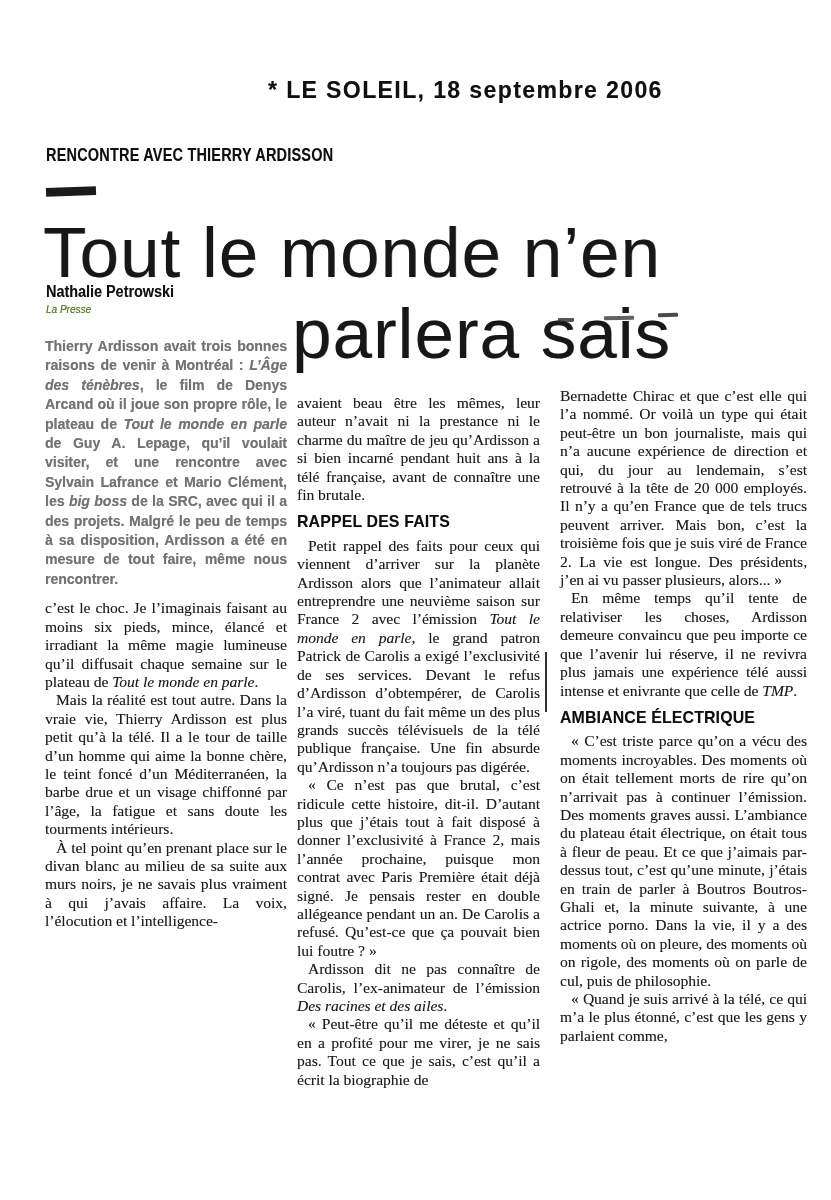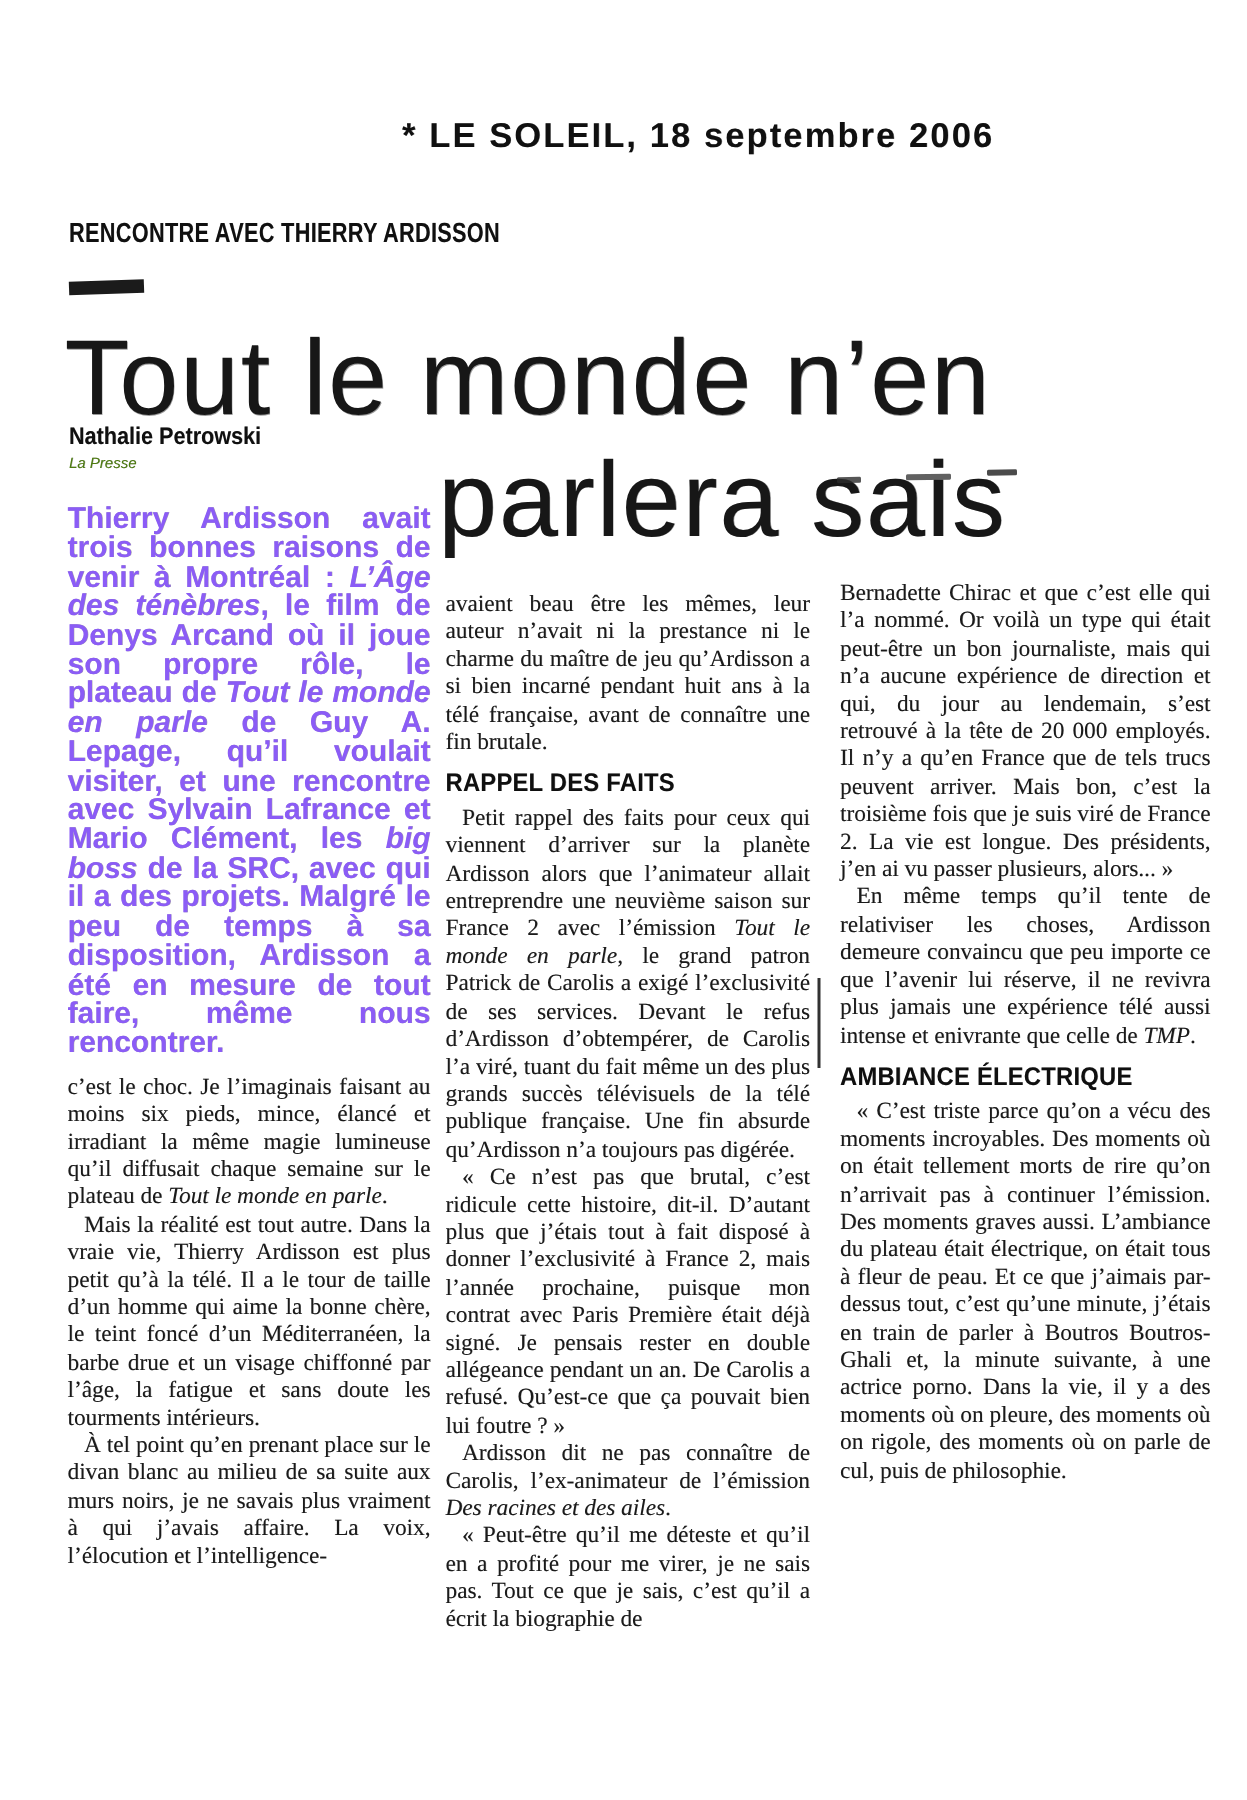--- a/index.html
+++ b/index.html
@@ -51,22 +51,22 @@
   .col {
     position: absolute;
     text-align: justify;
     font-size: 15.5px; line-height: 18.4px;
   }
   .col1 { left: 45px;  top: 337px; width: 242px; }
   .col2 { left: 297px; top: 394px; width: 243px; }
   .col3 { left: 560px; top: 387px; width: 247px; }
   .lead {
     font-family: "Liberation Sans", sans-serif;
-    font-weight: bold; font-size: 20px; line-height: 19.4px;
-    margin: 0 0 10px 0; color: #8b5cf6;
+    font-weight: bold; font-size: 14px; line-height: 19.4px;
+    margin: 0 0 10px 0; color: #737373;
     text-align: justify;
   }
   .body-p { margin: 0; }
   .body-p.indent { text-indent: 11px; }
   .body-p.gap { margin-top: 8px; }
   .body-p em { font-style: italic; }
   .sec-heading {
     font-family: "Liberation Sans", sans-serif;
     font-weight: bold; font-size: 17px; letter-spacing: 0.2px;
     margin: 9px 0 5px 0; text-align: left; color: #0f0f0f;
@@ -116,20 +116,21 @@
       <p class="body-p indent"><span>« Ce n’est pas que brutal, c’est ridicule cette histoire, dit-il. D’autant plus que j’étais tout à fait disposé à donner l’exclusivité à France 2, mais l’année prochaine, puisque mon contrat avec Paris Première était déjà signé. Je pensais rester en double allégeance pendant un an. De Carolis a refusé. Qu’est-ce que ça pouvait bien lui foutre ? »</span></p>
       <p class="body-p indent"><span>Ardisson dit ne pas connaître de Carolis, l’ex-animateur de l’émission </span><em>Des racines et des ailes</em><span>.</span></p>
       <p class="body-p indent"><span>« Peut-être qu’il me déteste et qu’il en a profité pour me virer, je ne sais pas. Tout ce que je sais, c’est qu’il a écrit la biographie de</span></p>
     </div>
 
   <div class="col col3">
       <p class="body-p"><span>Bernadette Chirac et que c’est elle qui l’a nommé. Or voilà un type qui était peut-être un bon journaliste, mais qui n’a aucune expérience de direction et qui, du jour au lendemain, s’est retrouvé à la tête de 20 000 employés. Il n’y a qu’en France que de tels trucs peuvent arriver. Mais bon, c’est la troisième fois que je suis viré de France 2. La vie est longue. Des présidents, j’en ai vu passer plusieurs, alors... »</span></p>
       <p class="body-p indent"><span>En même temps qu’il tente de relativiser les choses, Ardisson demeure convaincu que peu importe ce que l’avenir lui réserve, il ne revivra plus jamais une expérience télé aussi intense et enivrante que celle de </span><em>TMP</em><span>.</span></p>
       <h3 class="sec-heading">AMBIANCE ÉLECTRIQUE</h3>
       <p class="body-p indent"><span>« C’est triste parce qu’on a vécu des moments incroyables. Des moments où on était tellement morts de rire qu’on n’arrivait pas à continuer l’émission. Des moments graves aussi. L’ambiance du plateau était électrique, on était tous à fleur de peau. Et ce que j’aimais par-dessus tout, c’est qu’une minute, j’étais en train de parler à Boutros Boutros-Ghali et, la minute suivante, à une actrice porno. Dans la vie, il y a des moments où on pleure, des moments où on rigole, des moments où on parle de cul, puis de philosophie.</span></p>
+      <p class="body-p indent"><span>« Quand je suis arrivé à la télé, ce qui m’a le plus étonné, c’est que les gens y parlaient comme,</span></p>
     </div>
 
   <div class="smudge-t"></div>
   <div class="dash dash1"></div>
   <div class="dash dash2"></div>
   <div class="dash dash3"></div>
   <div class="col-rule"></div>
 
 </div>
 

